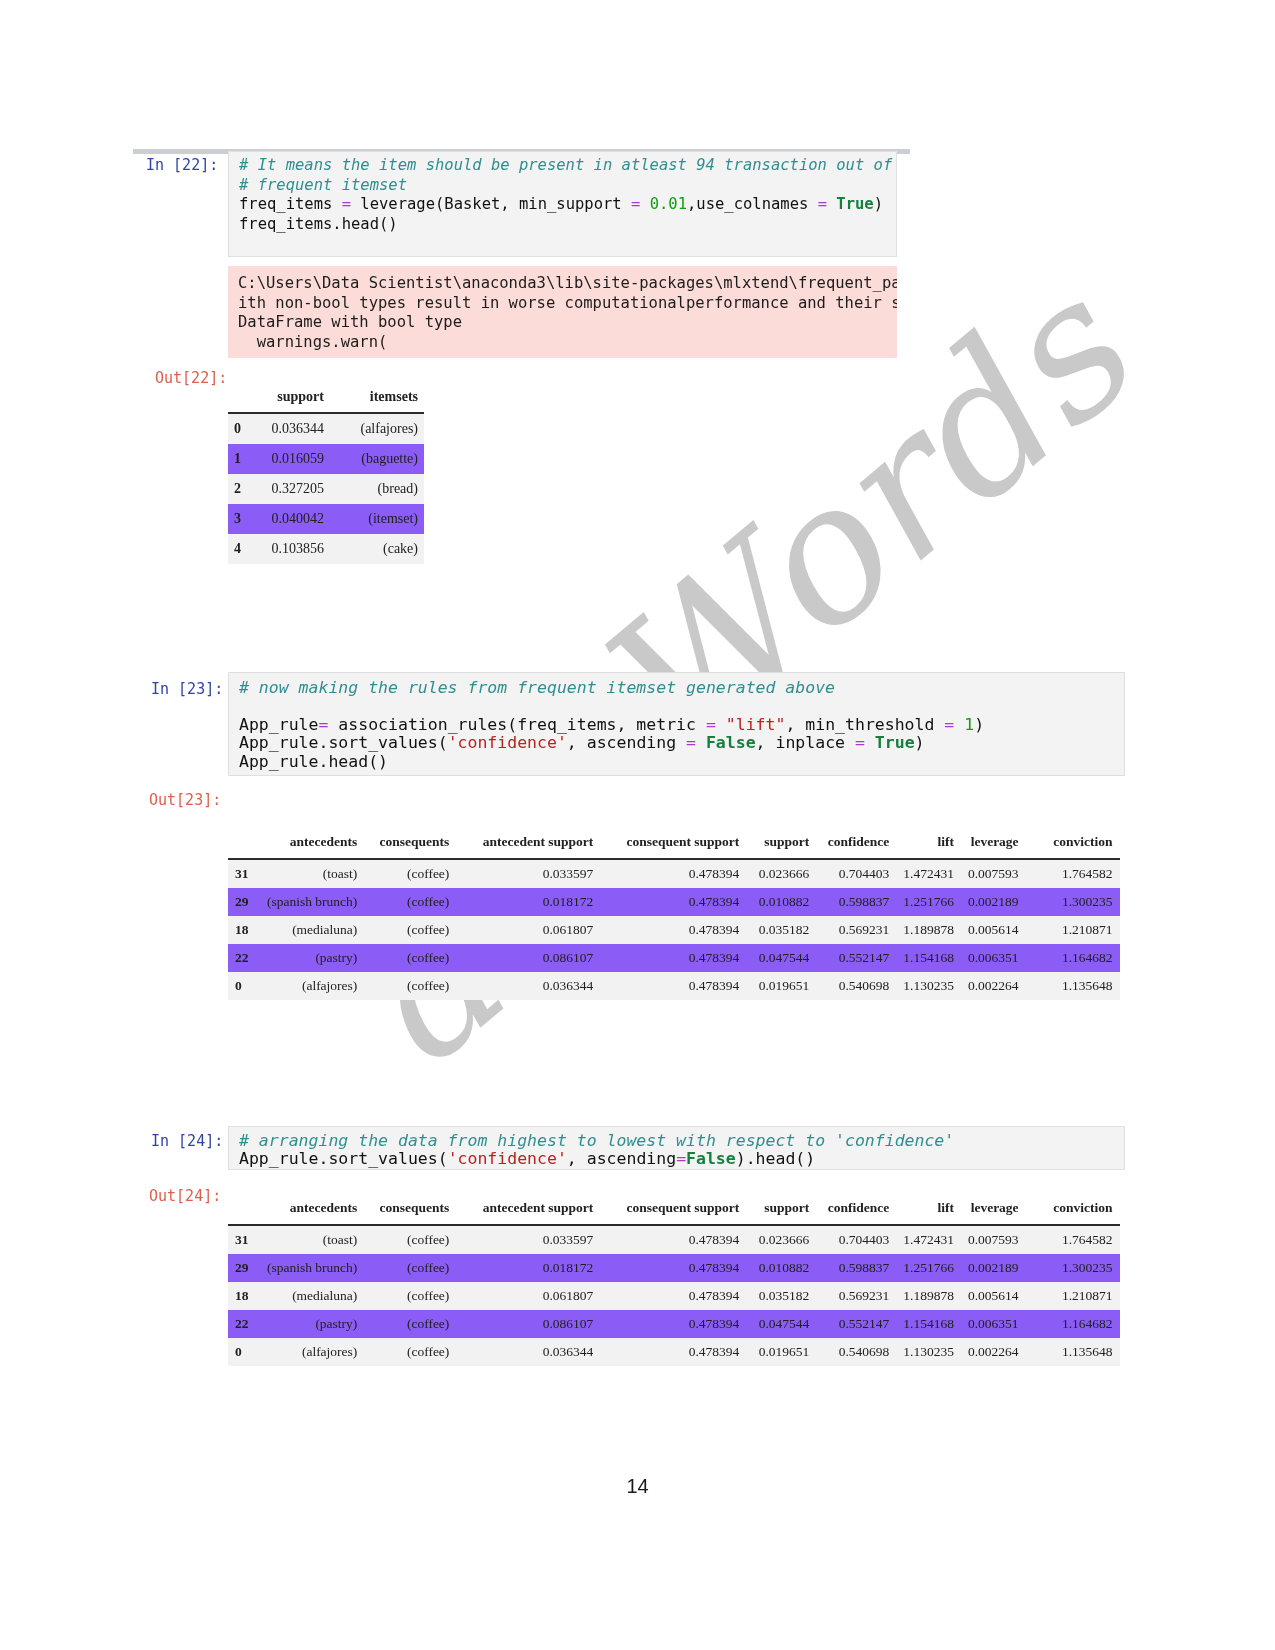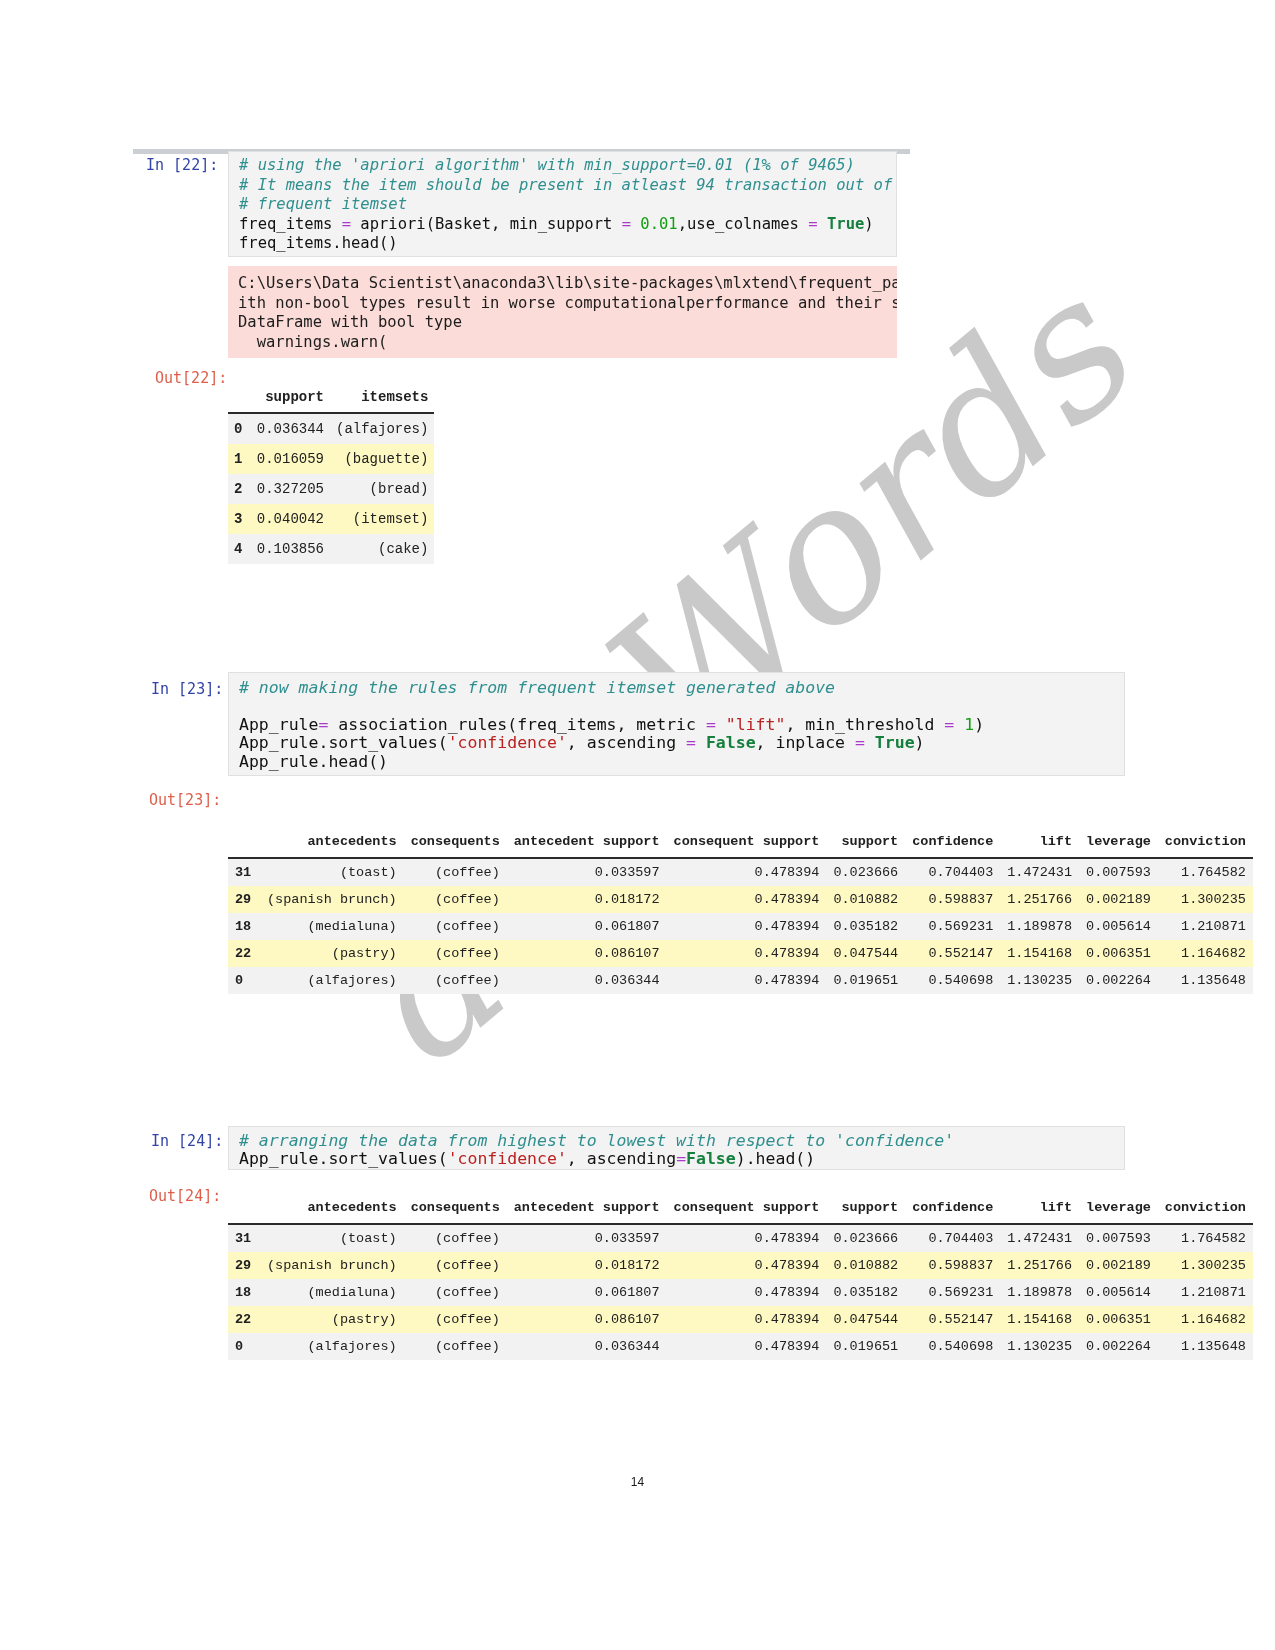--- a/index.html
+++ b/index.html
@@ -31,22 +31,22 @@
   .tk-kw{color:#15803d;font-weight:bold;}
   .tk-nm{color:#10a010;}
   .tk-st{color:#ba2121;}
   .tk-op{color:#aa3bc8;}
   .tk-pl{color:#111;}
   
   .warn{background:#fbdcd8;font-family:"DejaVu Sans Mono",monospace;font-size:15.5px;
         color:#1d1d1d;padding:8px 10px 6px;box-sizing:border-box;overflow:hidden;}
   .warn div{white-space:pre;line-height:19.5px;}
   
-  table.df{border-collapse:collapse;table-layout:fixed;background:#fef9c3;
-           font-family:Liberation Mono, monospace;color:#212121;}
+  table.df{border-collapse:collapse;table-layout:fixed;background:#8b5cf6;
+           font-family:Liberation Serif, serif;color:#212121;}
   table.df th{font-weight:bold;text-align:right;white-space:nowrap;box-sizing:border-box;
               border-bottom:2px solid #2b2b2b;background:#ffffff;}
   table.df td{text-align:right;white-space:nowrap;box-sizing:border-box;}
   table.df td:first-child{font-weight:bold;text-align:left;}
   table.df tbody tr:nth-child(odd){background:#f2f2f2;}
   
   #out22-table th{padding:5px 6px 7px;font-size:14px;}
   #out22-table td{padding:7px 6px;font-size:14px;}
   #out22-table .c0{width:22px;}
   #out22-table .c1{width:80px;}
@@ -58,38 +58,37 @@
   .rules-table .c1{width:100px;}
   .rules-table .c2{width:92px;}
   .rules-table .c3{width:144px;}
   .rules-table .c4{width:146px;}
   .rules-table .c5{width:70px;}
   .rules-table .c6{width:80px;}
   .rules-table .c7{width:58px;}
   .rules-table .c8{width:64px;}
   .rules-table .c9{width:94px;}
   
-  .page-num{left:0;width:1275px;text-align:center;font-size:12px;color:#1a1a1a;}
+  .page-num{left:0;width:1275px;text-align:center;font-size:20px;color:#1a1a1a;}
 </style>
 </head>
 <body>
 
 <div class="page">
 
   <div class="wm" id="wm-ac">ac</div>
   <div class="wm" id="wm-words">Words</div>
 
   <div class="abs edge-bar" style="left:133px;top:149px;width:777px;"></div>
 
   <div class="abs prompt prompt-in" style="left:146px;top:156px;">In [22]:</div>
   <div class="abs code-cell" id="in22-cell" style="left:228px;top:151px;width:669px;height:106px;">
-      <div class="code-line"><span class="tk-cm"># using the 'apriori algorithm' with min_support=0.01 (1% of 9465)</span></div>
       <div class="code-line"><span class="tk-cm"># It means the item should be present in atleast 94 transaction out of 9</span></div>
       <div class="code-line"><span class="tk-cm"># frequent itemset</span></div>
-      <div class="code-line"><span class="tk-pl">freq_items </span><span class="tk-op">=</span><span class="tk-pl"> apriori(Basket, min_support </span><span class="tk-op">=</span><span class="tk-pl"> </span><span class="tk-nm">0.01</span><span class="tk-pl">,use_colnames </span><span class="tk-op">=</span><span class="tk-pl"> </span><span class="tk-kw">True</span><span class="tk-pl">)</span></div>
+      <div class="code-line"><span class="tk-pl">freq_items </span><span class="tk-op">=</span><span class="tk-pl"> leverage(Basket, min_support </span><span class="tk-op">=</span><span class="tk-pl"> </span><span class="tk-nm">0.01</span><span class="tk-pl">,use_colnames </span><span class="tk-op">=</span><span class="tk-pl"> </span><span class="tk-kw">True</span><span class="tk-pl">)</span></div>
       <div class="code-line"><span class="tk-pl">freq_items.head()</span></div>
     </div>
 
   <div class="abs warn" style="left:228px;top:266px;width:669px;height:92px;">
       <div>C:\Users\Data Scientist\anaconda3\lib\site-packages\mlxtend\frequent_pat</div>
       <div>ith non-bool types result in worse computationalperformance and their su</div>
       <div>DataFrame with bool type</div>
       <div>  warnings.warn(</div>
     </div>
 

